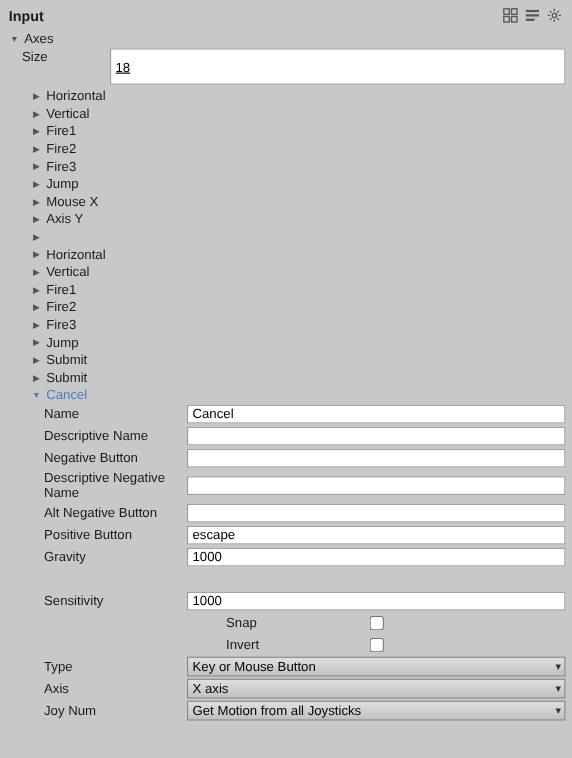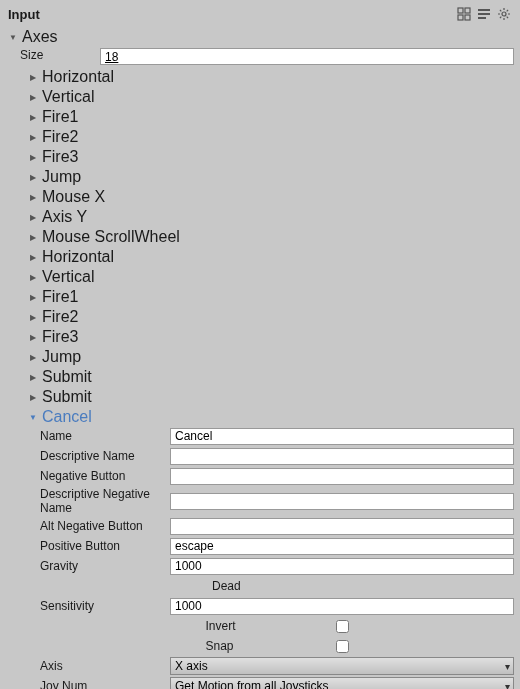--- a/index.html
+++ b/index.html
@@ -62,42 +62,42 @@
       height: 14px;
       display: flex;
       align-items: center;
       justify-content: center;
       font-size: 8px;
       color: #555;
       flex-shrink: 0;
     }
     .tree-arrow.open { color: #4a7cbf; }
     .tree-label {
-      font-size: 16px;
+      font-size: 12px;
       padding-left: 2px;
     }
     .tree-label.highlight { color: #4a7cbf; }
     .axes-header {
       display: flex;
       align-items: center;
       padding: 2px 0;
     }
     .axes-size-row {
       display: flex;
       align-items: flex-start;
       margin-bottom: 2px;
       padding-left: 14px;
     }
     .axes-size-label {
       width: 80px;
       font-size: 12px;
     }
     .axes-size-input {
       flex: 1;
-      height: 17px;
+      height: 33px;
       border: 1px solid #999;
       background: #fff;
       padding: 0 4px;
       font-size: 12px;
       text-decoration: underline;
     }
     .child-items {
       padding-left: 20px;
     }
     .prop-row {
@@ -242,21 +242,20 @@
         <span class="tree-label">Mouse X</span>
       </div>
 
       <div class="tree-item">
         <div class="tree-arrow">▶</div>
         <span class="tree-label">Axis Y</span>
       </div>
 
       <div class="tree-item">
         <div class="tree-arrow">▶</div>
-        <span class="tree-label">Mouse ScrollWheel</span>
       </div>
 
       <div class="tree-item">
         <div class="tree-arrow">▶</div>
         <span class="tree-label">Horizontal</span>
       </div>
 
       <div class="tree-item">
         <div class="tree-arrow">▶</div>
         <span class="tree-label">Vertical</span>
@@ -329,38 +328,48 @@
           <input class="prop-input" type="text" value="escape" style="">
         </div>
 
 
         <div class="prop-row">
           <span class="prop-label">Gravity</span>
           <input class="prop-input" type="text" value="1000" style="">
         </div>
 
         <div class="prop-row">
-          <span class="prop-label">Dead</span>
         </div>
 
         <div class="prop-row">
           <span class="prop-label">Sensitivity</span>
           <input class="prop-input" type="text" value="1000" style="">
         </div>
 
         <div class="prop-row">
+          <span class="prop-label">Snap</span>
+          <input class="prop-checkbox" type="checkbox" style="">
+        </div>
+
+        <div class="prop-row">
           <span class="prop-label">Invert</span>
           <input class="prop-checkbox" type="checkbox" style="">
         </div>
 
         <div class="prop-row">
-          <span class="prop-label">Snap</span>
-          <input class="prop-checkbox" type="checkbox" style="">
-        </div>
-
+          <span class="prop-label">Type</span>
+          <div class="select-wrapper">
+            <select>
+              <option selected="">Key or Mouse Button</option>
+              <option>Mouse Movement</option>
+              <option>Joystick Axis</option>
+              <option>Window Movement</option>
+            </select>
+          </div>
+        </div>
 
         <div class="prop-row">
           <span class="prop-label">Axis</span>
           <div class="select-wrapper">
             <select>
               <option selected="">X axis</option>
               <option>Y axis</option>
               <option>3rd axis</option>
               <option>4th axis</option>
             </select>

